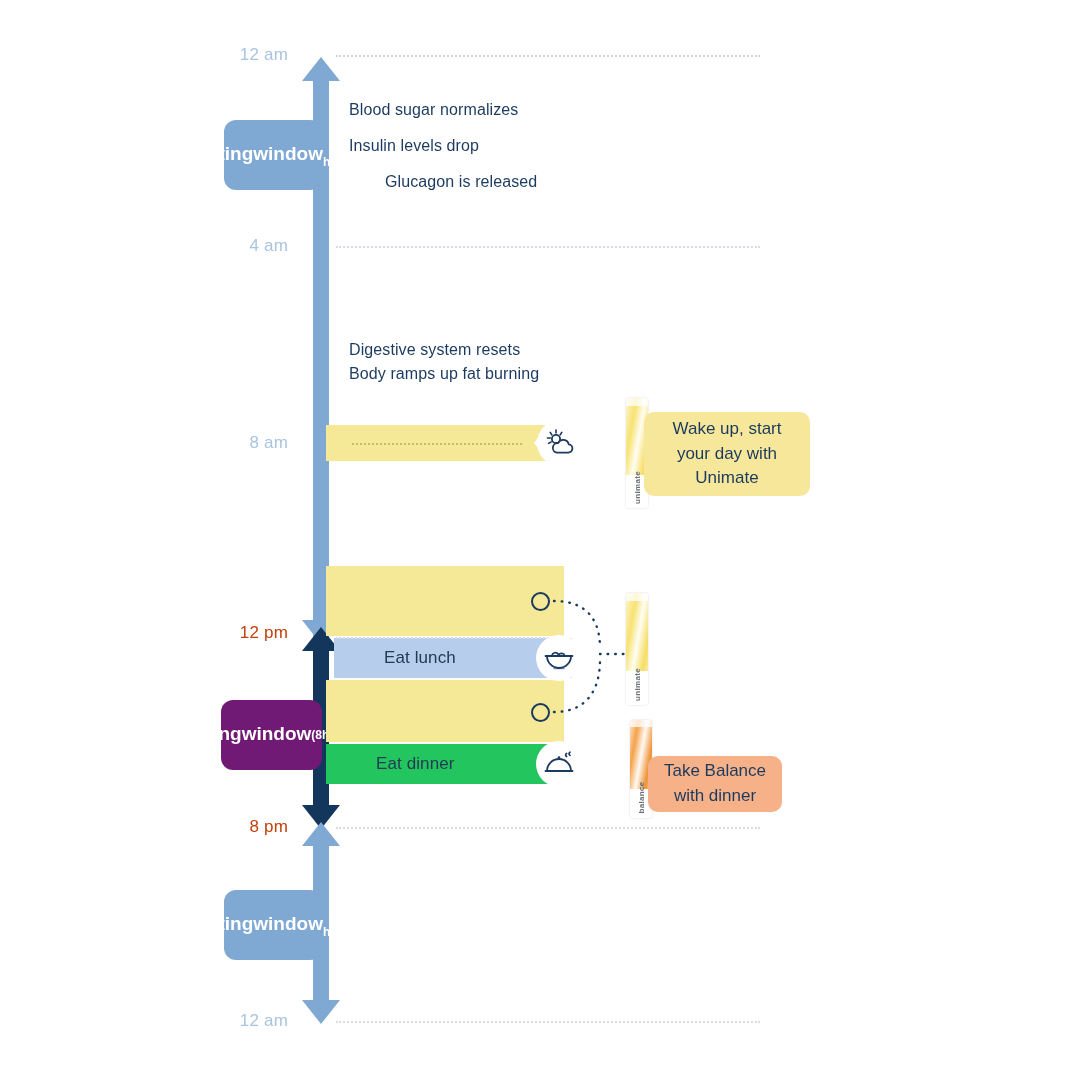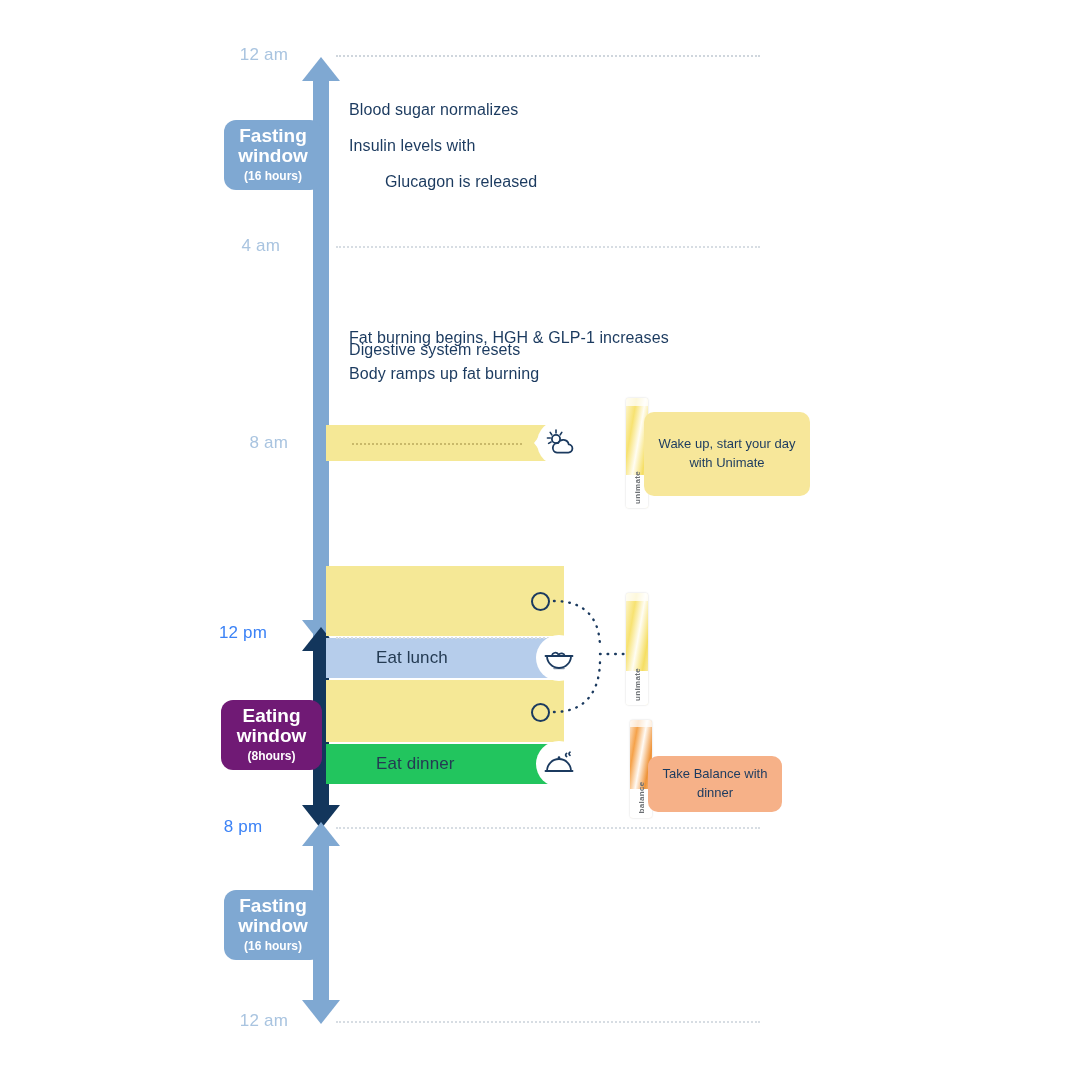--- a/index.html
+++ b/index.html
@@ -15,21 +15,21 @@
   
   .time-label{
     position:absolute;
     font-size:17px;
     letter-spacing:.2px;
     white-space:nowrap;
     text-align:right;
     width:90px;
   }
   .time-label.dim{color:#a9c4e0;}
-  .time-label.dark{color:#3b82f6;text-align:center;}
+  .time-label.dark{color:#c2410c;}
 
   
   .hrule{
     position:absolute;
     height:0;
     border-top:2px dotted #cfd6dd;
   }
   .hrule.faint{border-top-color:#d7dde3;}
 
   
@@ -59,21 +59,21 @@
     border-top:24px solid #13365c;
   }
 
   
   .badge{
     position:absolute;
     border-radius:12px;
     color:#ffffff;
     text-align:center;
     display:flex;
-    flex-direction:column;
+    flex-direction:row;
     justify-content:center;
     align-items:center;
     line-height:1.08;
     box-sizing:border-box;
     padding:6px 4px 8px 4px;
   }
   .badge.fasting{background:#7fa8d2;}
   .badge.eating{background:#701a75;}
   .badge .b1{font-size:19px;font-weight:bold;}
   .badge .b2{font-size:19px;font-weight:bold;}
@@ -86,21 +86,21 @@
     align-items:center;
     box-sizing:border-box;
   }
   .bar .bar-text{
     font-size:17px;
     color:#243b53;
     padding-left:50px;
     letter-spacing:.1px;
   }
   .bar.yellow{background:#f5e896;}
-  .bar.blue{background:#b6cdeb;}
+  .bar.blue{background:#b6cdeb;margin-left:8px;}
   .bar.orange{background:#22c55e;}
 
   
   .bar.notch{
     clip-path:polygon(0 0, 100% 0, calc(100% - 14px) 50%, 100% 100%, 0 100%);
   }
   .wake-dots{
     position:absolute;
     left:26px;right:26px;
     top:50%;
@@ -136,21 +136,21 @@
   }
 
   
   .callout{
     position:absolute;
     box-sizing:border-box;
     display:flex;
     align-items:center;
     justify-content:center;
     text-align:center;
-    font-size:13px;
+    font-size:17px;
     line-height:1.45;
     color:#1b3a5f;
     border-radius:10px;
     padding:10px 14px;
   }
   .callout.yellow{background:#f7e79a;}
   .callout.orange{background:#f6b188;}
   .callout.outline{
     background:#ffffff;
     border:2px solid #13365c;
@@ -211,21 +211,21 @@
 
   <div class="arrow up-dark" style="left:302px;top:627px;"></div>
   <div class="shaft dark" style="left:313px;top:649px;width:16px;height:163px;"></div>
   <div class="arrow down-dark" style="left:302px;top:805px;"></div>
 
   <div class="arrow up-light" style="left:302px;top:822px;"></div>
   <div class="shaft light" style="left:313px;top:844px;width:16px;height:160px;"></div>
   <div class="arrow down-light" style="left:302px;top:1000px;"></div>
 
   <div class="time-label dim" style="left:198px;top:45px;">12 am</div>
-  <div class="time-label dim" style="left:190px;top:236px;text-align:right;">4 am</div>
+  <div class="time-label dim" style="left:198px;top:236px;text-align:right;">4 am</div>
   <div class="time-label dim" style="left:198px;top:433px;">8 am</div>
   <div class="time-label dark" style="left:198px;top:623px;">12 pm</div>
   <div class="time-label dark" style="left:198px;top:817px;">8 pm</div>
   <div class="time-label dim" style="left:198px;top:1011px;">12 am</div>
 
   <div class="badge fasting" style="left:224px;top:120px;width:98px;height:70px;">
     <div class="b1">Fasting</div>
     <div class="b2">window</div>
     <div class="b3">(16 hours)</div>
   </div>
@@ -236,25 +236,24 @@
     <div class="b3">(8hours)</div>
   </div>
 
   <div class="badge fasting" style="left:224px;top:890px;width:98px;height:70px;">
     <div class="b1">Fasting</div>
     <div class="b2">window</div>
     <div class="b3">(16 hours)</div>
   </div>
 
   <div class="stmt" style="left:349px;top:101px;">Blood sugar normalizes</div>
-  <div class="stmt" style="left:349px;top:137px;">Insulin levels with</div>
+  <div class="stmt" style="left:349px;top:137px;">Insulin levels drop</div>
   <div class="stmt" style="left:349px;top:173px;margin-left:36px;">Glucagon is released</div>
 
   <div class="stmt" style="left:349px;top:293px;margin-top:48px;">Digestive system resets</div>
-  <div class="stmt" style="left:349px;top:329px;">Fat burning begins, HGH &amp; GLP-1 increases</div>
   <div class="stmt" style="left:349px;top:365px;">Body ramps up fat burning</div>
 
   <div class="bar yellow notch" style="left:326px;top:425px;width:222px;height:36px;">
     <div class="wake-dots"></div>
   </div>
   <div class="icon-circle" style="left:537px;top:420px;width:46px;height:46px;">
     <svg width="30" height="28" viewBox="0 0 30 28">
       <g fill="none" stroke="#1b3a5f" stroke-width="1.6" stroke-linecap="round">
         <line x1="11" y1="1" x2="11" y2="4"></line>
         <line x1="5.2" y1="3.4" x2="6.8" y2="5.8"></line>

